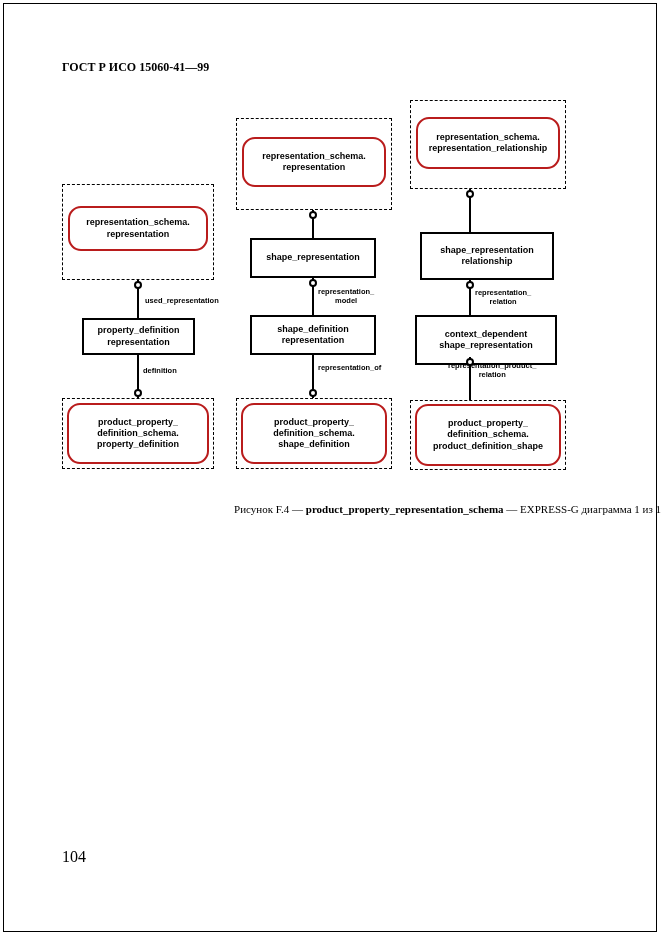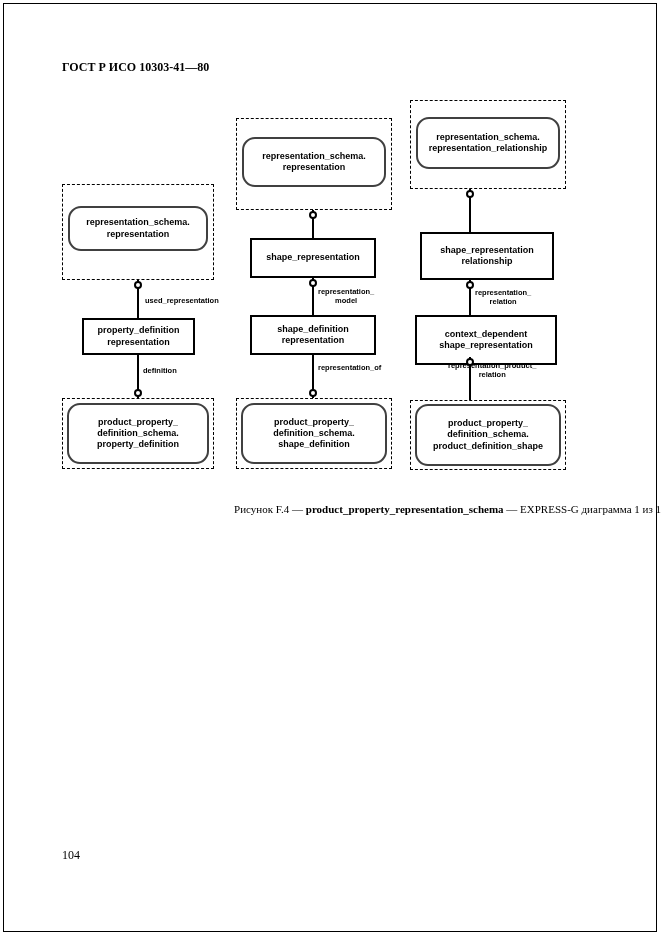--- a/index.html
+++ b/index.html
@@ -2,44 +2,44 @@
 <html><head>
 <meta charset="utf-8">
 <style>
   html,body { margin:0; padding:0; background:#e8e8e8; }
   .sheet {
     position:relative; width:661px; height:936px; background:#ffffff;
     font-family:"Liberation Serif", serif; overflow:hidden; margin:0 auto;
   }
   .page-frame { position:absolute; left:3px; top:3px; right:4px; bottom:4px; border:1px solid #000; pointer-events:none; }
   .hdr { position:absolute; left:62px; top:60px; font-weight:bold; font-size:12px; color:#000; }
-  .pagenum { position:absolute; left:62px; top:848px; font-size:12px; color:#000;text-align:center; }
+  .pagenum { position:absolute; left:62px; top:848px; font-size:16px; color:#000;text-align:center; }
   .caption { position:absolute; left:0; top:503px; width:100%; text-align:right; font-size:11px; color:#000; }
   .caption b { font-weight:bold; }
 
   
   .dash   { position:absolute; border:1px dashed #000; box-sizing:border-box; }
-  .stadium{ position:absolute; border:2px solid #404040; border-radius:13px; box-sizing:border-box;
+  .stadium{ position:absolute; border:2px solid #b91c1c; border-radius:13px; box-sizing:border-box;
             display:flex; flex-direction:column; align-items:center; justify-content:center;
             text-align:center; font:bold 9px "Liberation Sans", sans-serif; line-height:1.25; color:#000; background:#fff; }
   .ent    { position:absolute; border:2px solid #000; box-sizing:border-box;
             display:flex; flex-direction:column; align-items:center; justify-content:center;
             text-align:center; font:bold 9px "Liberation Sans", sans-serif; line-height:1.25; color:#000; background:#fff; }
   .vline  { position:absolute; width:2px; background:#000; }
   .dot    { position:absolute; width:8px; height:8px; border:2px solid #000; border-radius:50%;
             background:#fff; box-sizing:border-box; }
   .rlabel { position:absolute; font:bold 7.5px "Liberation Sans", sans-serif; line-height:1.25; color:#000; white-space:nowrap;text-align:center; }
 </style>
 </head>
 <body>
 
 <div class="sheet">
   <div class="page-frame"></div>
 
-  <div class="hdr">ГОСТ Р ИСО 10303-41—80</div>
+  <div class="hdr">ГОСТ Р ИСО 15060-41—99</div>
 
   <div>
 
     <div class="dash" style="left:62px;top:184px;width:152px;height:96px"></div>
     <div class="stadium" style="left:68px;top:206px;width:140px;height:45px">
       <div>representation_schema.</div>
       <div>representation</div>
     </div>
     <div class="vline" style="left:137px;top:280px;height:38px"></div>
     <div class="dot" style="left:134px;top:281px"></div>

